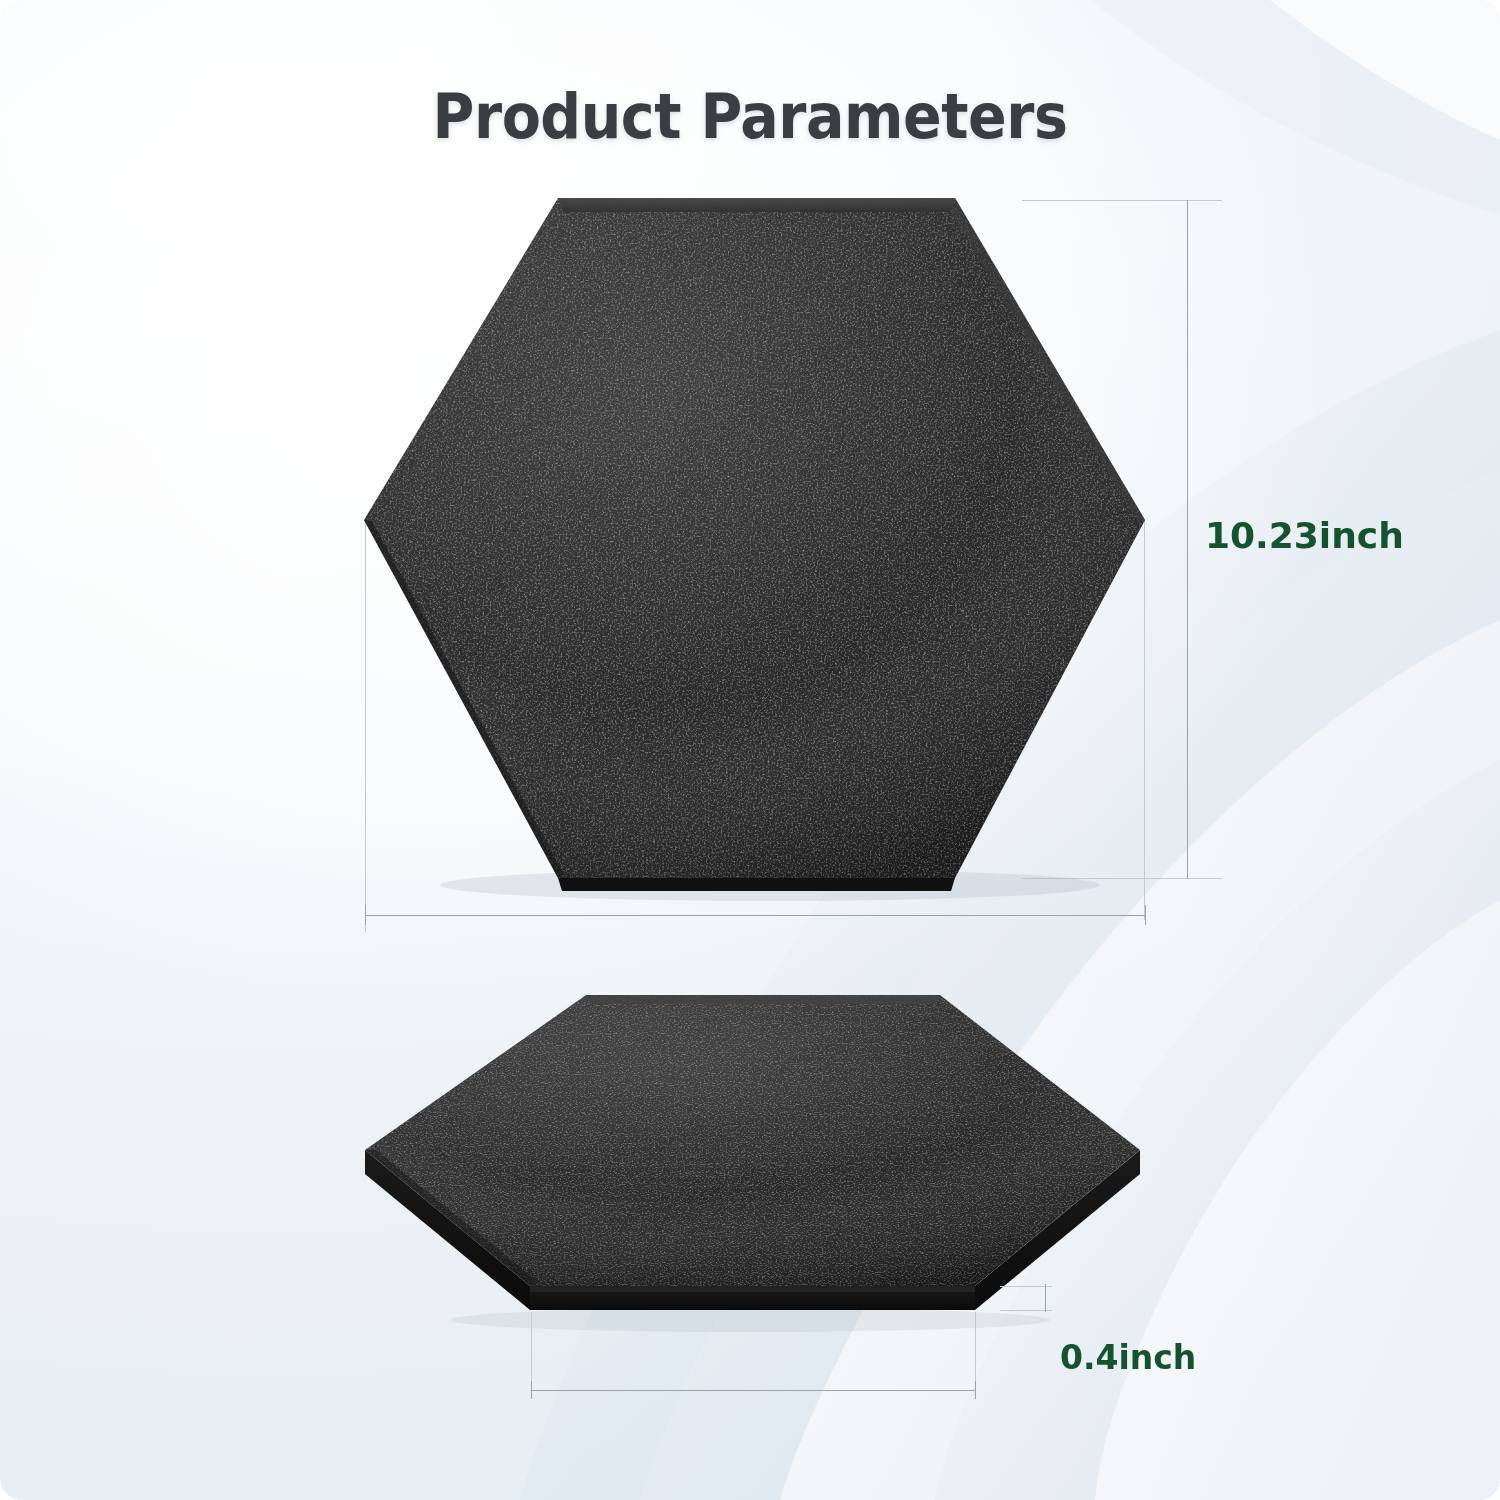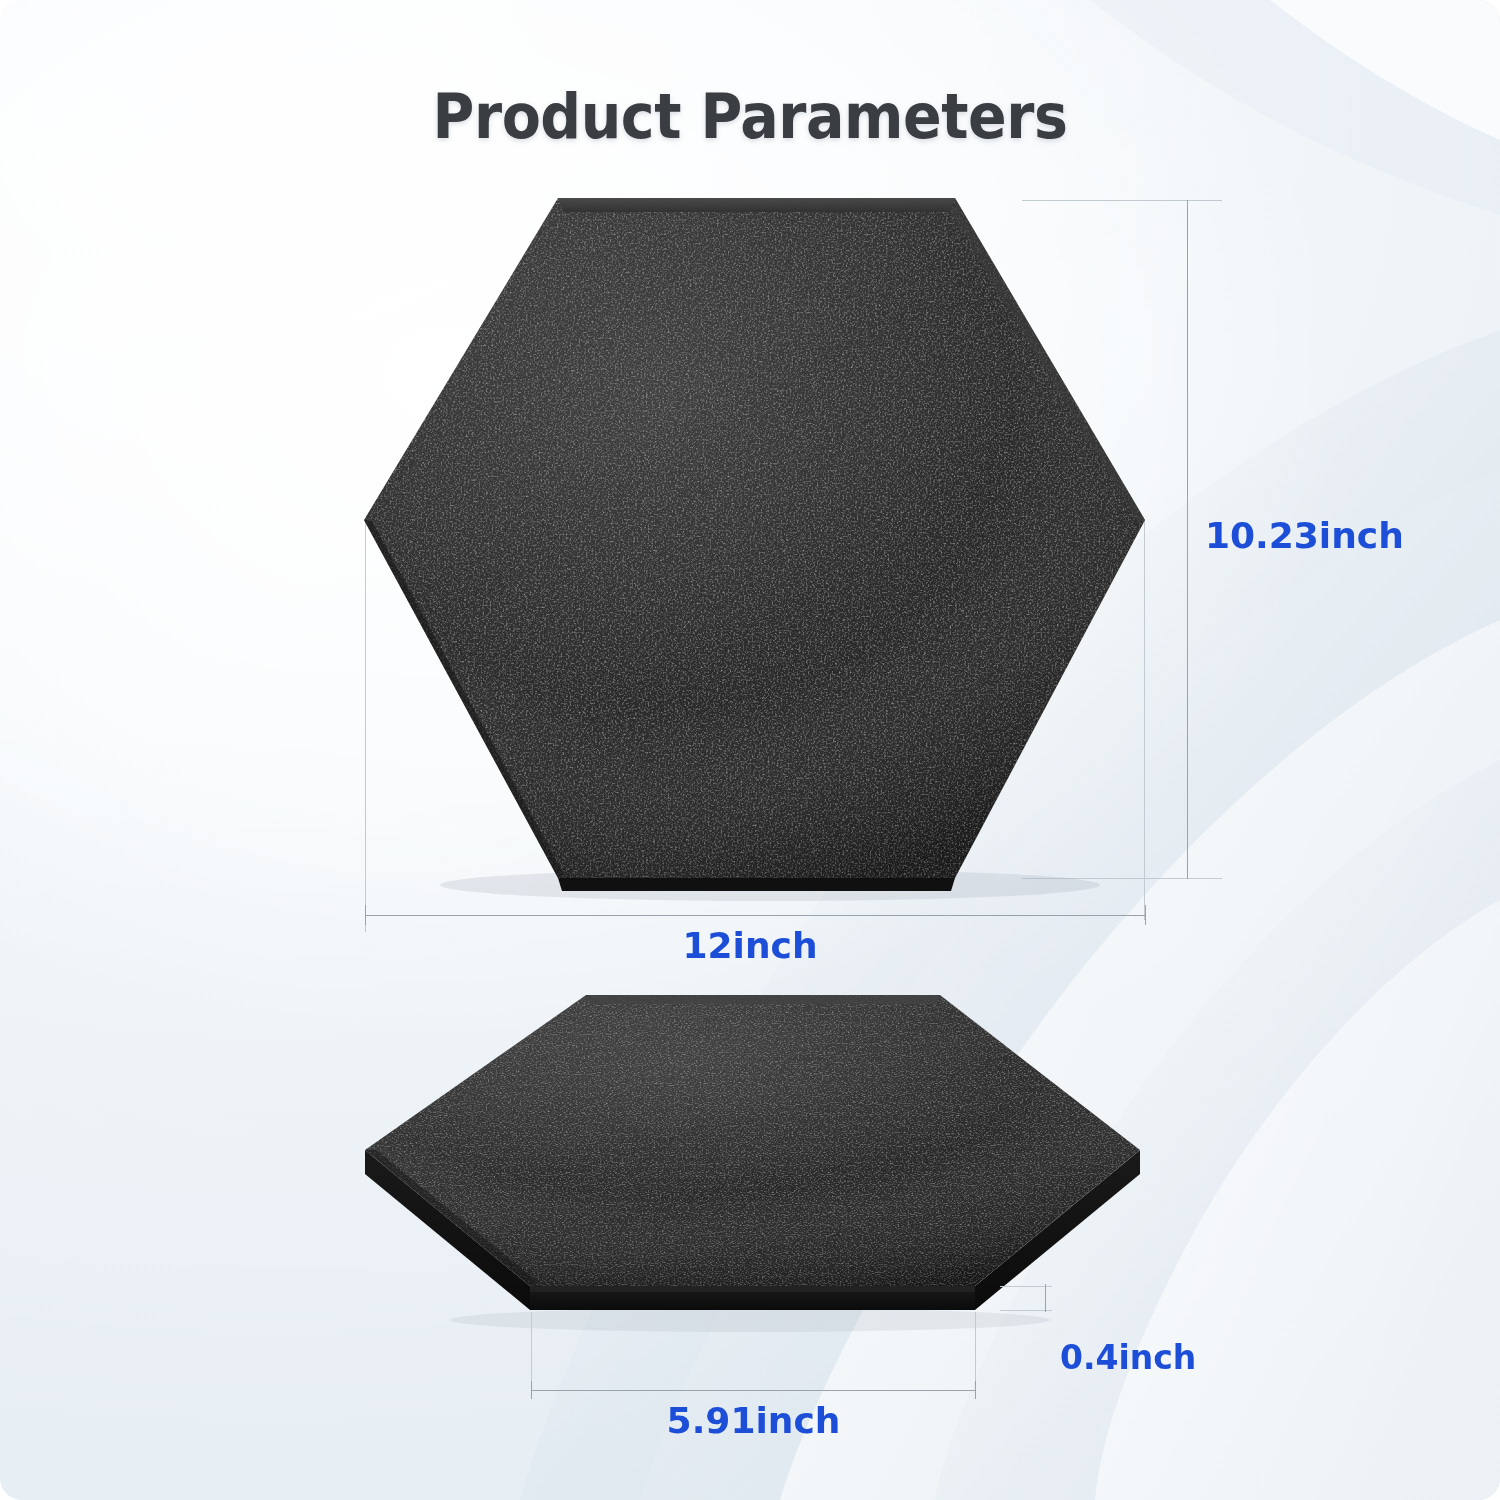--- a/index.html
+++ b/index.html
@@ -70,21 +70,21 @@
 
   .ext-line {
     position: absolute;
     background: #c3cbd2;
   }
   .ext-line.h { height: 1px; }
   .ext-line.v { width: 1px; }
 
   .dim-label {
     position: absolute;
-    color: #1d4ed8;
+    color: #14532d;
     font-family: "DejaVu Sans", sans-serif;
     font-weight: 600;
     white-space: nowrap;
   }
 
   
   .panel {
     position: absolute;
   }
   .panel svg { display: block; }
@@ -155,21 +155,20 @@
 
   <div class="ext-line v" style="left:1144px; top:520px; height:400px;" data-name="extension-line-right-vertex"></div>
 
   <div class="dim-label" style="left:1205px; top:515px; font-size:36px;" data-name="dimension-label-height">10.23inch</div>
 
   <div class="ext-line v" style="left:365px; top:520px; height:412px;" data-name="extension-line-left-vertex"></div>
   <div class="dim-line h" style="left:365px; top:915px; width:781px;" data-name="dimension-line-width"></div>
   <div class="dim-line v" style="left:365px; top:905px; height:20px;" data-name="dimension-tick-width-left"></div>
   <div class="dim-line v" style="left:1145px; top:905px; height:20px;" data-name="dimension-tick-width-right"></div>
 
-  <div class="dim-label" style="left:0; top:925px; width:1500px; text-align:center; font-size:36px;" data-name="dimension-label-width">12inch</div>
 
   <style>
     [data-name="dimension-label-width"] { left:0; width:1512px; }
   </style>
 
   <div class="panel" style="left:350px; top:185px;" data-name="front-view-panel">
     <svg width="820" height="720" viewBox="0 0 820 720" aria-hidden="true">
       <defs>
 
         <filter id="feltA" x="-5%" y="-5%" width="110%" height="110%">
@@ -272,15 +271,14 @@
   <div class="dim-line v" style="left:1045px; top:1284px; height:28px;" data-name="dimension-line-thickness"></div>
 
   <div class="dim-label" style="left:1060px; top:1338px; font-size:33px;" data-name="dimension-label-thickness">0.4inch</div>
 
   <div class="ext-line v" style="left:531px; top:1312px; height:82px;" data-name="extension-line-edge-left"></div>
   <div class="ext-line v" style="left:975px; top:1312px; height:82px;" data-name="extension-line-edge-right"></div>
   <div class="dim-line h" style="left:531px; top:1390px; width:445px;" data-name="dimension-line-edge"></div>
   <div class="dim-line v" style="left:531px; top:1381px; height:18px;" data-name="dimension-tick-edge-left"></div>
   <div class="dim-line v" style="left:975px; top:1381px; height:18px;" data-name="dimension-tick-edge-right"></div>
 
-  <div class="dim-label" style="left:531px; top:1400px; width:445px; text-align:center; font-size:36px;" data-name="dimension-label-edge">5.91inch</div>
 
 </div>
 
 </body></html>

